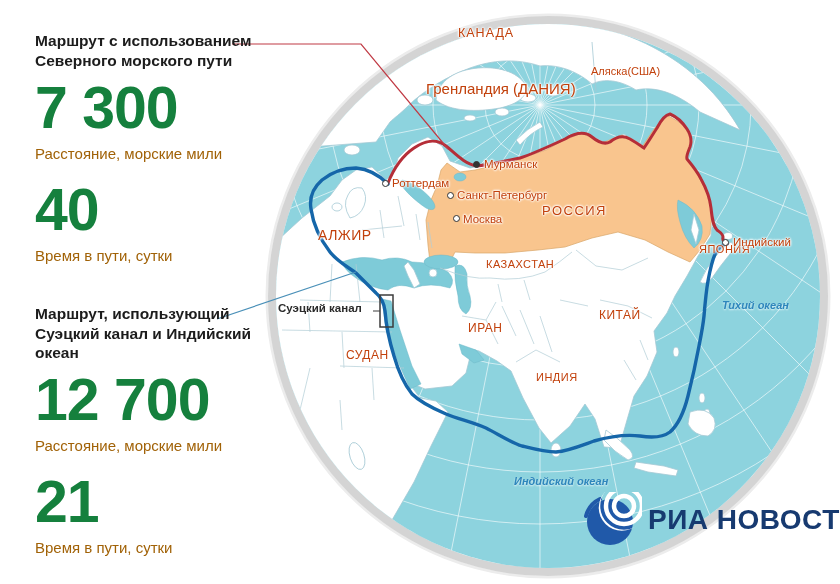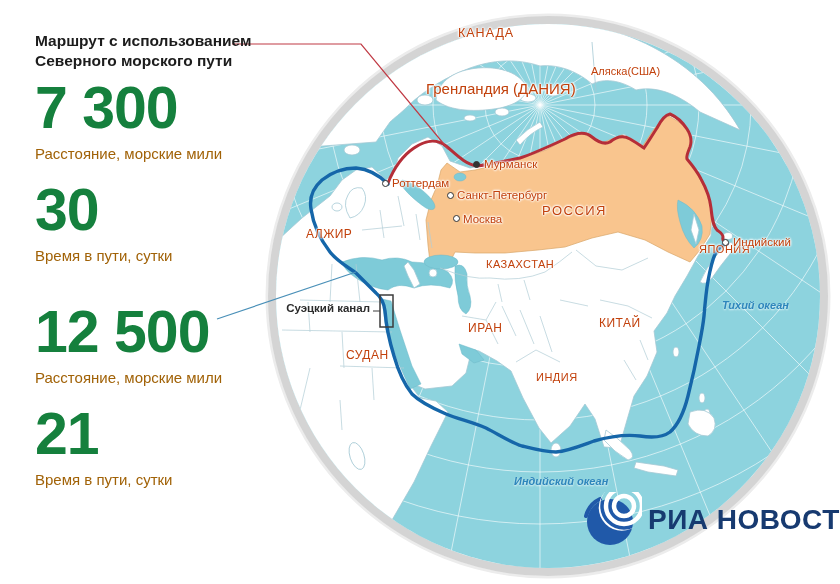--- a/index.html
+++ b/index.html
@@ -14,21 +14,21 @@
   .cap{margin-top:9px;font-size:15px;color:#a16207;}
   .block2{margin-top:40px;}
 
   
   .map-label{position:absolute;font-weight:normal;color:#c2410c;white-space:nowrap;
     text-shadow:0 1px 2px #fff,0 -1px 2px #fff,1px 0 2px #fff,-1px 0 2px #fff;}
   .ocean-label{position:absolute;font-weight:bold;font-style:italic;color:#2e86bc;font-size:11px;
     line-height:1.25;text-shadow:0 1px 2px rgba(255,255,255,.8);}
   .dot{position:absolute;width:5px;height:5px;border:1.5px solid #333;background:#fff;border-radius:50%;}
   .dot.filled{background:#333;}
-  .canal-label{position:absolute;left:278px;top:302px;width:92px;text-align:right;
+  .canal-label{position:absolute;left:278px;top:302px;width:76px;text-align:right;
     font-weight:bold;font-size:11.5px;color:#2b2b2b;white-space:nowrap;
     text-shadow:0 1px 2px #fff,0 -1px 2px #fff,1px 0 2px #fff;}
 
   
   #grat circle,#grat line{fill:none;stroke:rgba(255,255,255,.6);stroke-width:1;}
 
   
   .logo-text{position:absolute;left:648px;top:504px;font-size:28px;font-weight:bold;
     color:#173a70;letter-spacing:.5px;white-space:nowrap;}
   svg{display:block;}
@@ -172,39 +172,40 @@
 
     <path d="M232,44 L361,44 L448,149" fill="none" stroke="#c03a44" stroke-width="1.2"></path>
     <path d="M217,319 L356,272" fill="none" stroke="#4a90b8" stroke-width="1.2"></path>
   </svg>
 
   <aside class="panel">
     <div>
       <h2 class="rt" style="margin:0"><span>Маршрут с использованием</span><br><span>Северного морского пути</span></h2>
       <div class="num">7 300</div>
       <div class="cap">Расстояние, морские мили</div>
-      <div class="num num2">30</div>
+      <div class="num num2">40</div>
       <div class="cap">Время в пути, сутки</div>
     </div>
     <div class="block2">
-      <div class="num">12 500</div>
+      <h2 class="rt" style="margin:0"><span>Маршрут, использующий</span><br><span>Суэцкий канал и Индийский океан</span></h2>
+      <div class="num">12 700</div>
       <div class="cap">Расстояние, морские мили</div>
       <div class="num num2">21</div>
       <div class="cap">Время в пути, сутки</div>
     </div>
   </aside>
 
   <div class="map-label" style="left:458px;top:26px;font-size:12.5px;letter-spacing:1px">КАНАДА</div>
   <div class="map-label" style="left:591px;top:65px;font-size:11px">Аляска(США)</div>
   <div class="map-label" style="left:426px;top:80px;font-size:15px">Гренландия (ДАНИЯ)</div>
   <div class="map-label" style="left:542px;top:203px;font-size:13px;letter-spacing:1.5px">РОССИЯ</div>
-  <div class="map-label" style="left:306px;top:227px;font-size:12px;letter-spacing:.5px">АЛЖИР</div>
+  <div class="map-label" style="left:318px;top:227px;font-size:14px;letter-spacing:.5px">АЛЖИР</div>
   <div class="map-label" style="left:486px;top:258px;font-size:11px;letter-spacing:.5px">КАЗАХСТАН</div>
   <div class="map-label" style="left:468px;top:321px;font-size:12px;letter-spacing:.5px">ИРАН</div>
-  <div class="map-label" style="left:599px;top:316px;font-size:12px;letter-spacing:.5px">КИТАЙ</div>
+  <div class="map-label" style="left:599px;top:308px;font-size:12px;letter-spacing:.5px">КИТАЙ</div>
   <div class="map-label" style="left:346px;top:348px;font-size:12px;letter-spacing:.5px">СУДАН</div>
   <div class="map-label" style="left:536px;top:371px;font-size:11px;letter-spacing:.5px">ИНДИЯ</div>
   <div class="map-label" style="left:699px;top:243px;font-size:11px;letter-spacing:.5px">ЯПОНИЯ</div>
 
   <div class="dot" style="left:382px;top:180px"></div>
   <div class="map-label" style="left:392px;top:177px;font-size:11.5px">Роттердам</div>
   <div class="dot filled" style="left:473px;top:161px"></div>
   <div class="map-label" style="left:484px;top:158px;font-size:11.5px">Мурманск</div>
   <div class="dot" style="left:447px;top:192px"></div>
   <div class="map-label" style="left:457px;top:189px;font-size:11.5px">Санкт-Петербург</div>

